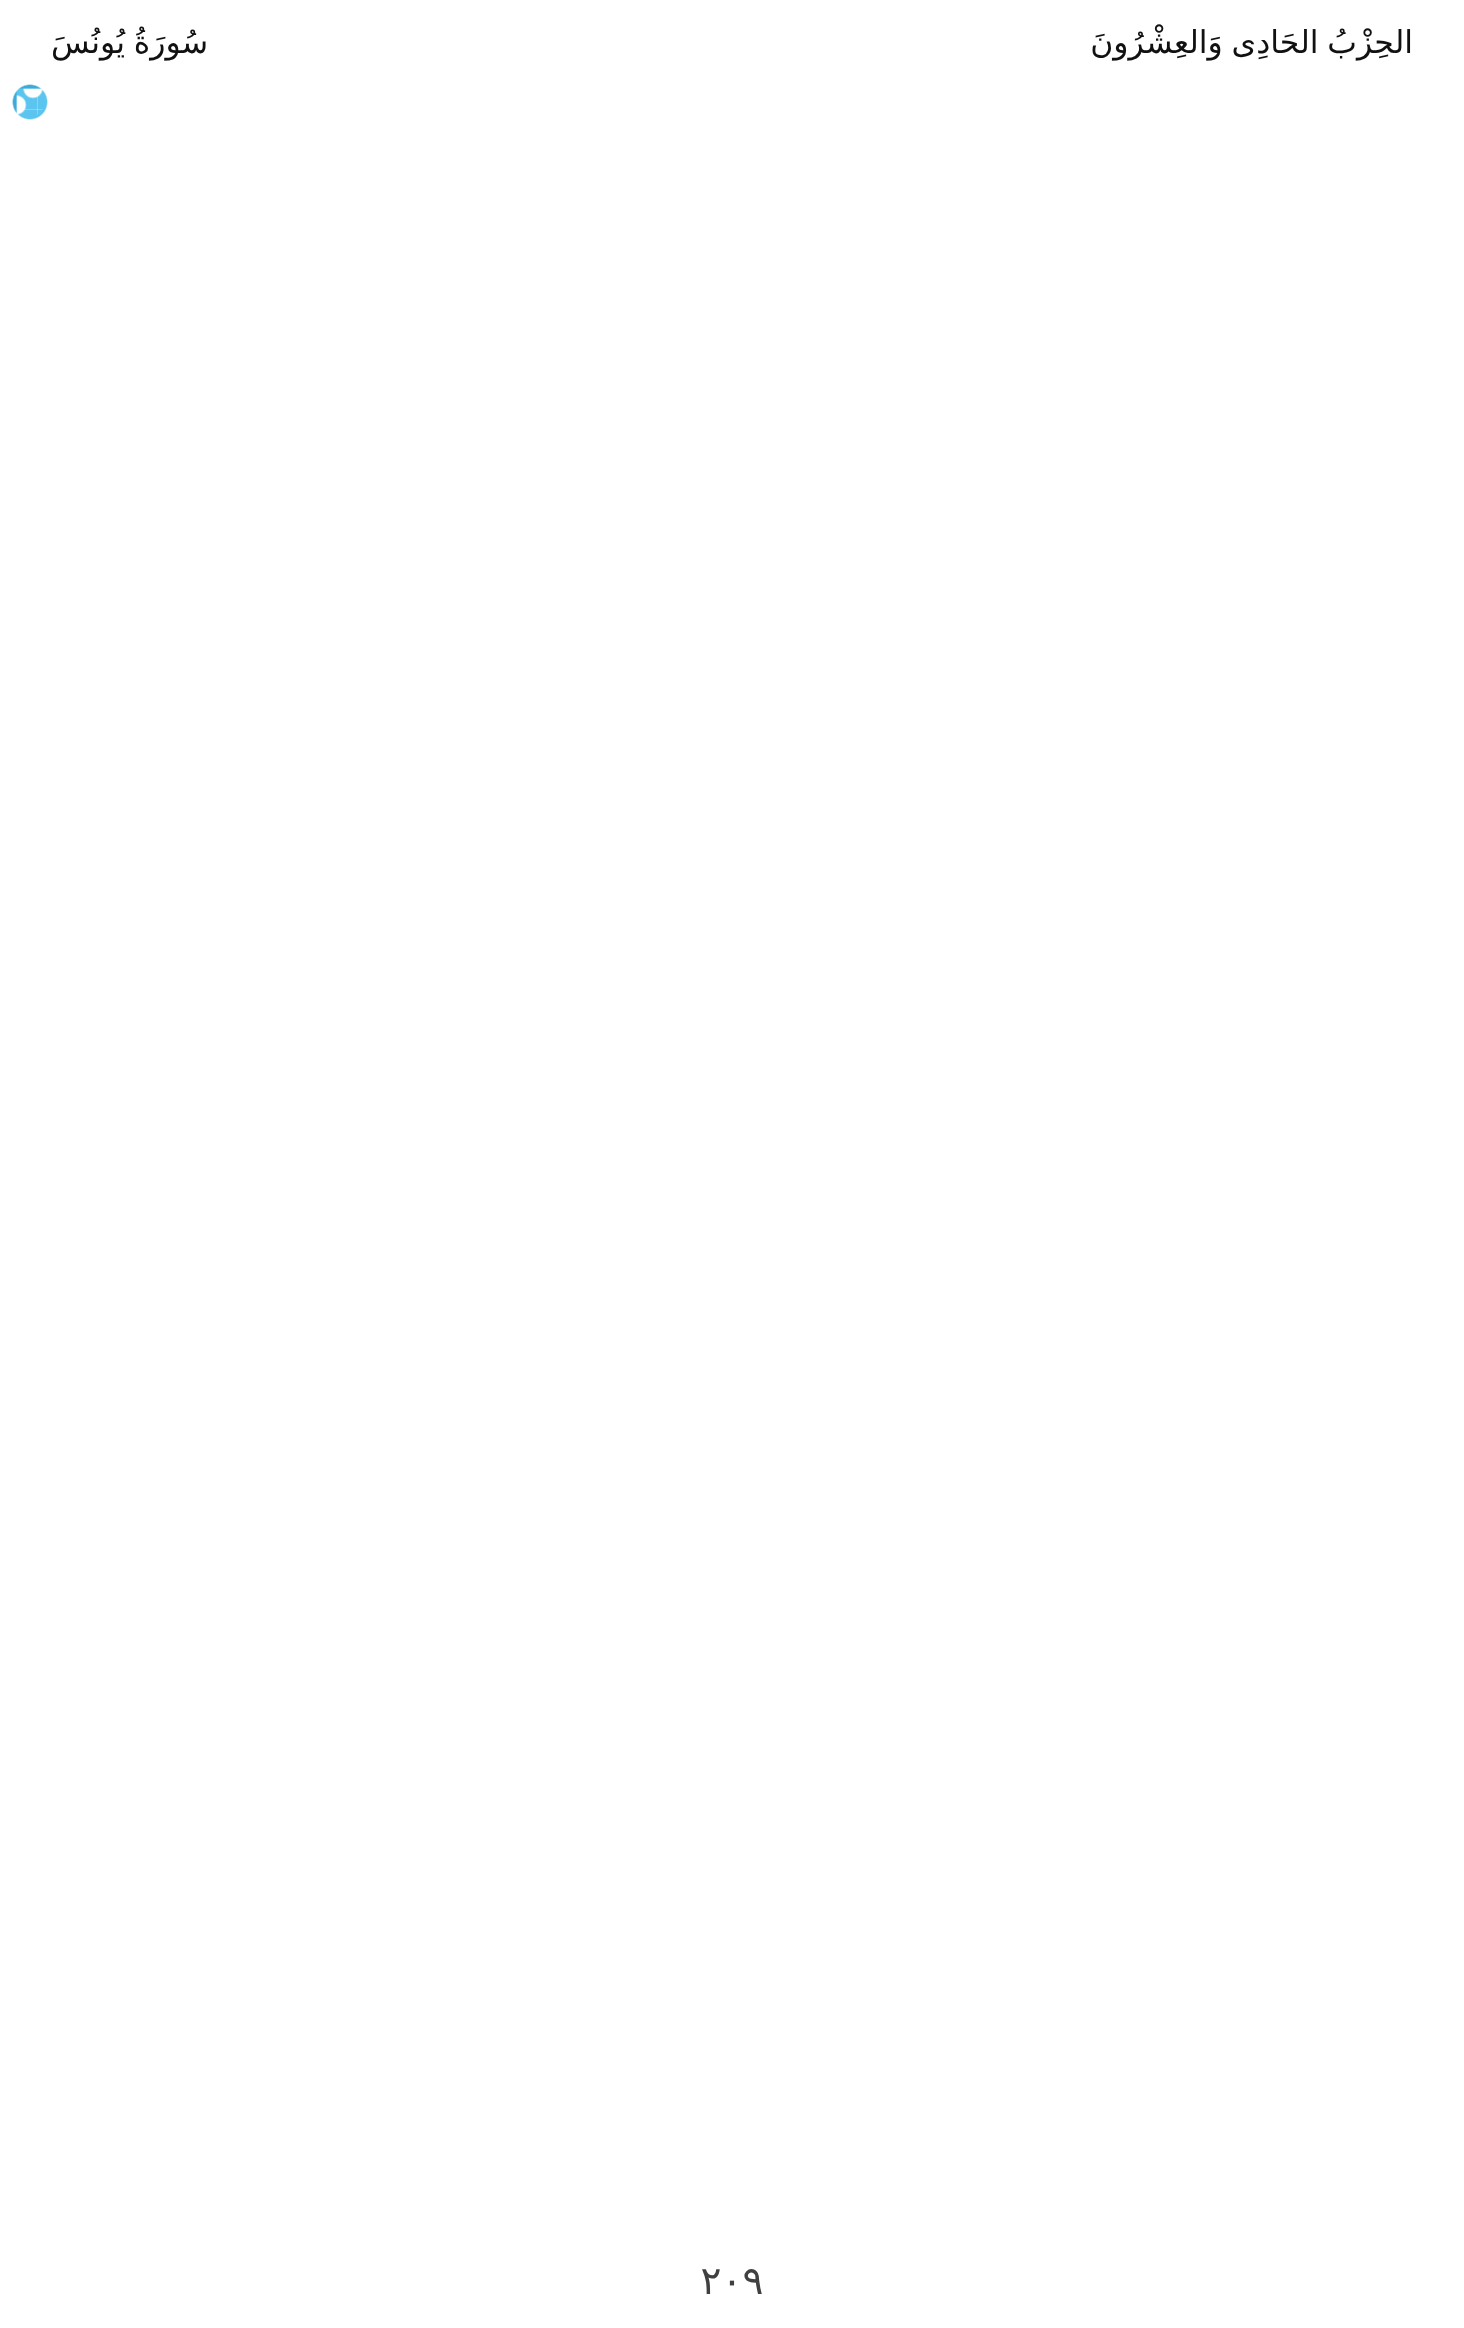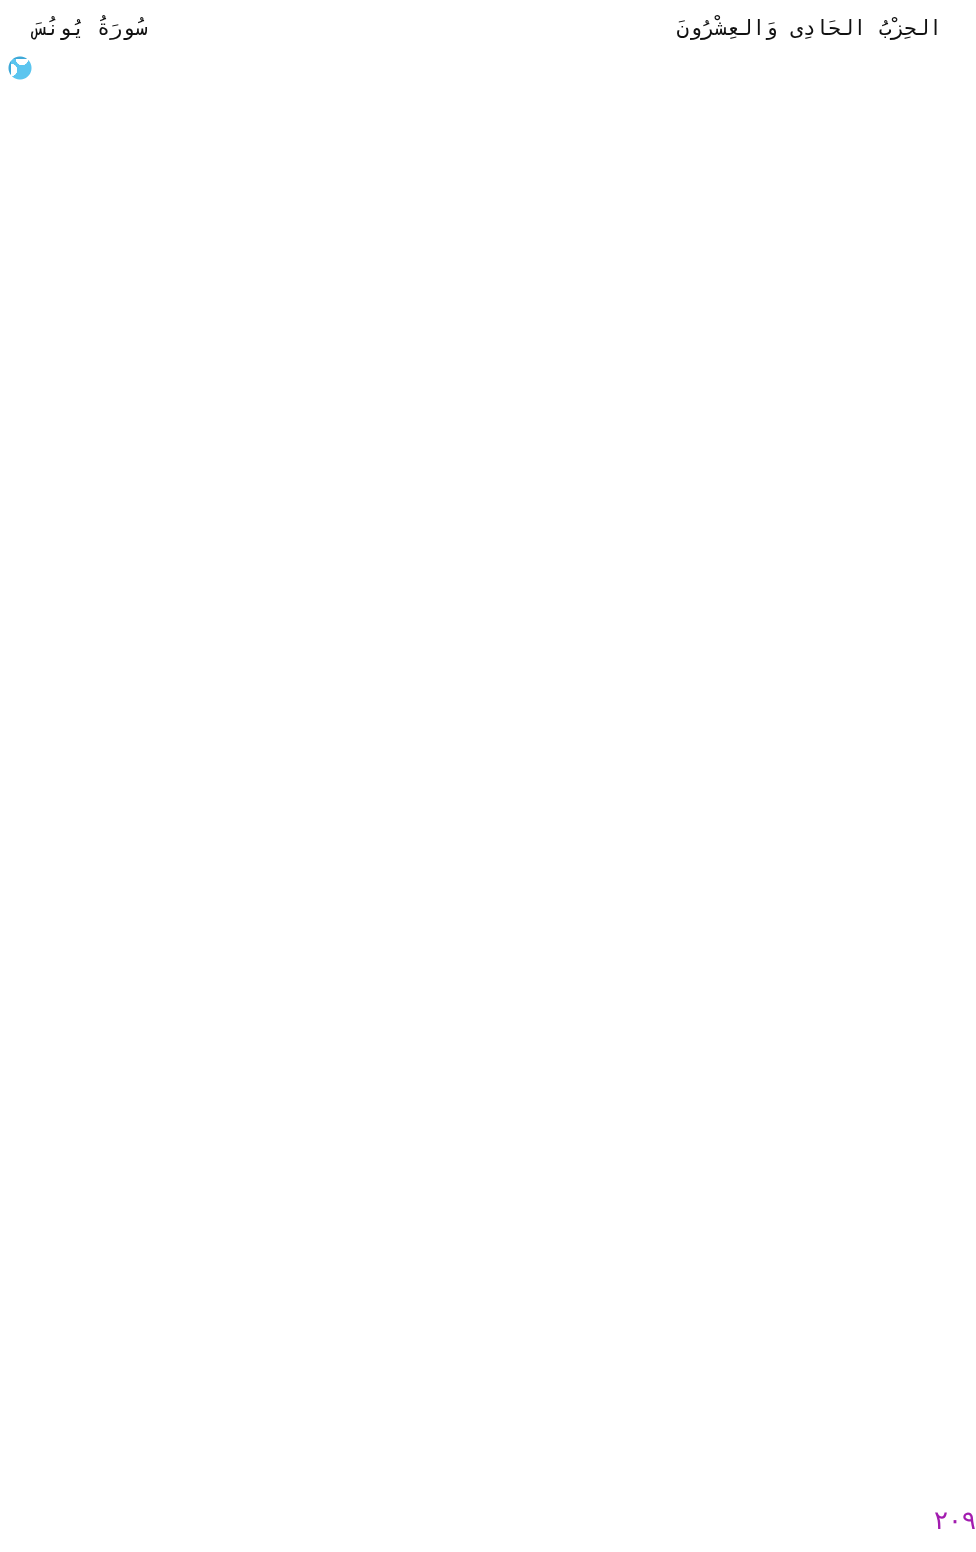--- a/index.html
+++ b/index.html
@@ -31,21 +31,21 @@
     align-items: center;
     justify-content: space-between;
     padding: 0 34px;
     box-sizing: border-box;
     color: #111111;
   }
   .header-right, .header-left {
     font-size: 21px;
     letter-spacing: 0px;
     white-space: nowrap;
-    font-family: Liberation Mono, monospace;
+    font-family: Liberation Sans, sans-serif;
   }
 
   
   .frame-outer {
     position: relative;
     margin: 0 8px 0 8px;
     flex: 1 1 auto;
     background: #5bc5ef;
     border: 3px solid #3fa9d8;
     box-sizing: border-box;
@@ -101,23 +101,23 @@
     letter-spacing: -0.5px;
     overflow: hidden;
   }
 
   
   .page-footer {
     height: 64px;
     flex: 0 0 64px;
     display: flex;
     align-items: center;
-    justify-content: flex-start;
+    justify-content: center;
     font-size: 26px;
-    color: #a21caf;
+    color: #404040;
     font-family: Liberation Serif, serif;
   }
 </style>
 </head>
 <body>
 
 <div class="page">
 
   <div class="page-header">
     <div class="header-right">الحِزْبُ الحَادِى وَالعِشْرُونَ</div>

